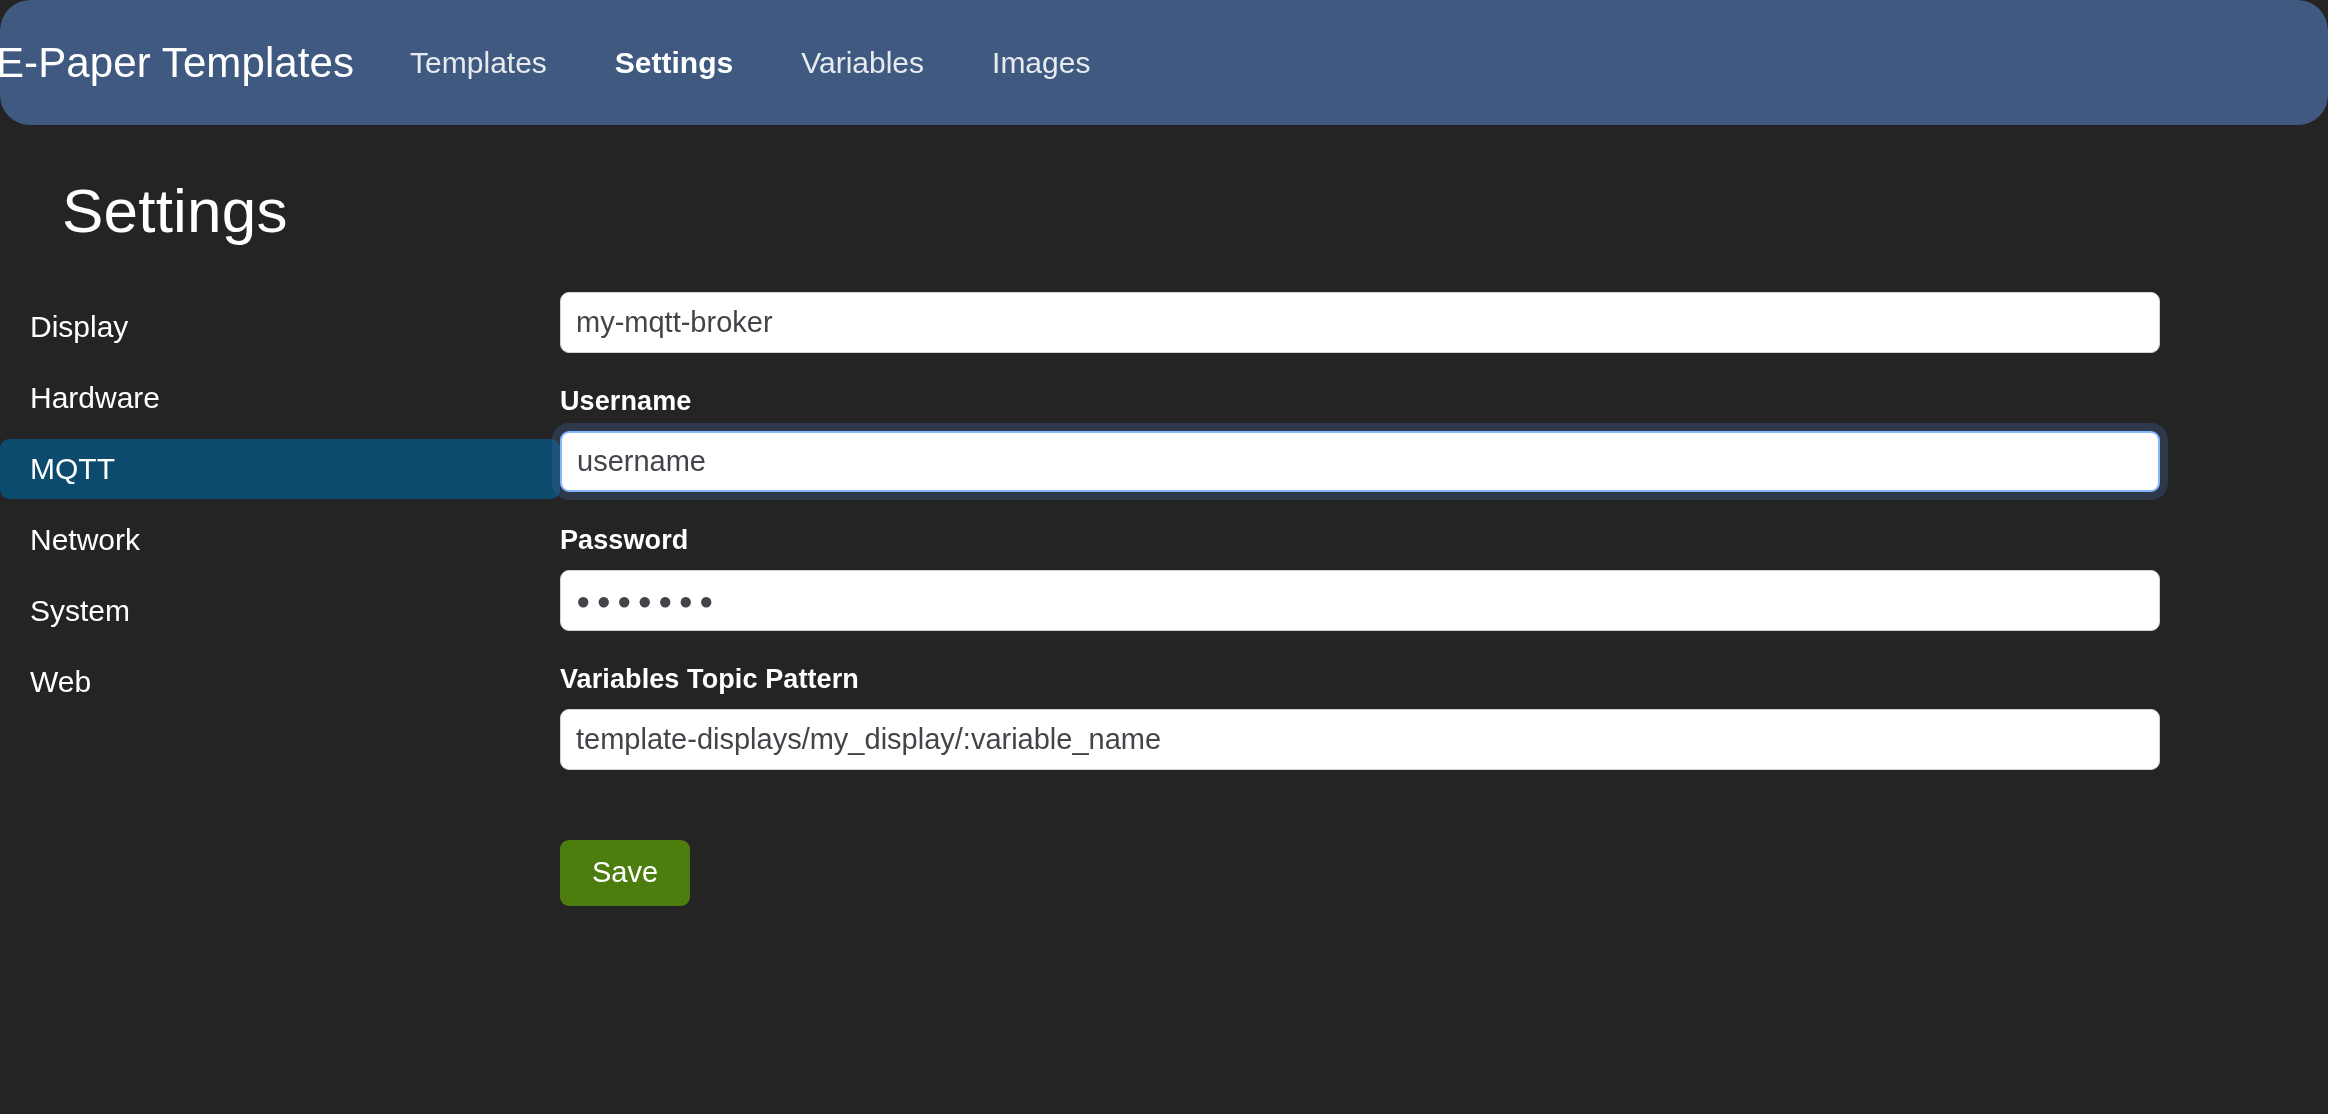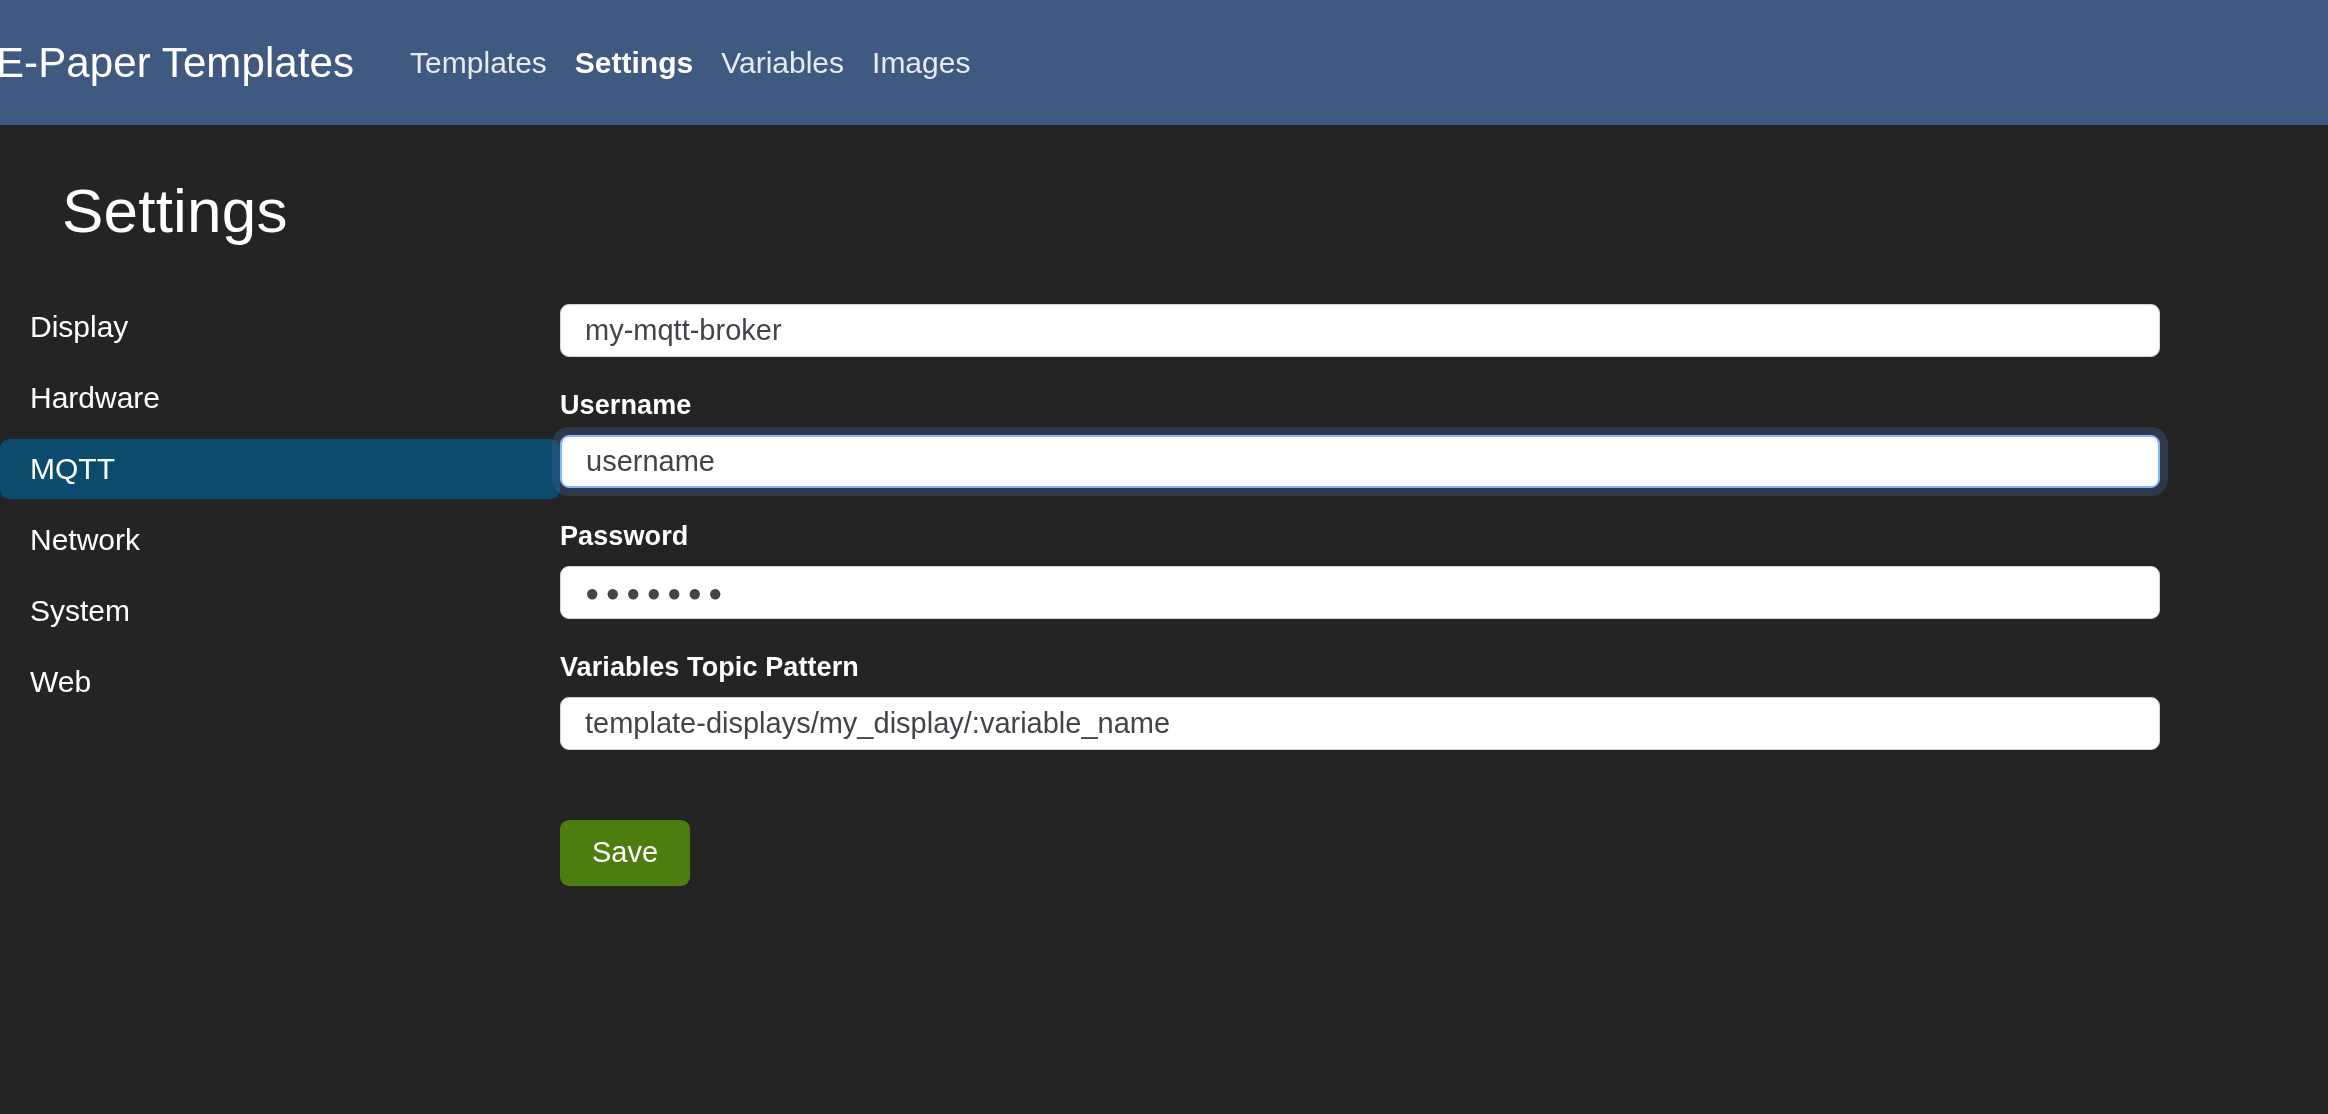--- a/index.html
+++ b/index.html
@@ -1,15 +1,15 @@
 <!DOCTYPE html>
 <html><head>
 <meta charset="utf-8">
 <style>
-  * { box-sizing: border-box; }
+  * { box-sizing: border-box; border-radius: 30px; }
   html, body {
     margin: 0;
     padding: 0;
     width: 2328px;
     height: 1114px;
     background: #242424;
     font-family: "Liberation Sans", sans-serif;
     overflow: hidden;
   }
 
@@ -27,21 +27,21 @@
     font-size: 42px;
     font-weight: 400;
     letter-spacing: 0.1px;
     margin-left: -4px;
     padding-left: 0px;
     white-space: nowrap;
   }
   .nav-links {
     display: flex;
     align-items: center;
-    gap: 28px;
+    gap: 68px;
     margin-left: 56px;
   }
   .nav-link {
     color: #ffffff;
     opacity: 0.88;
     font-size: 30px;
     font-weight: 400;
     white-space: nowrap;
     text-decoration: none;
     cursor: pointer;
@@ -107,32 +107,31 @@
     display: block;
     color: #ffffff;
     font-size: 27px;
     font-weight: 700;
     margin-bottom: 14px;
     letter-spacing: 0.1px;
   }
   .input {
     display: block;
     width: 100%;
-    height: 53px;
+    height: 61px;
     background: #ffffff;
     border: 1px solid #ced4da;
     border-radius: 9px;
     color: #414549;
     font-family: "Liberation Sans", sans-serif;
     font-size: 29px;
     font-weight: 400;
-    padding: 0 24px;
+    padding: 0 15px;
     outline: none;
     line-height: 69px;
-    margin-top: 12px;
   }
   .input::placeholder { color: #6c757d; }
   .input.focused {
     border: 2px solid #86b7fe;
     box-shadow: 0 0 0 8px rgba(62, 97, 145, 0.35);
   }
   
   .input.pwd {
     letter-spacing: 6px;
     font-size: 24px;

